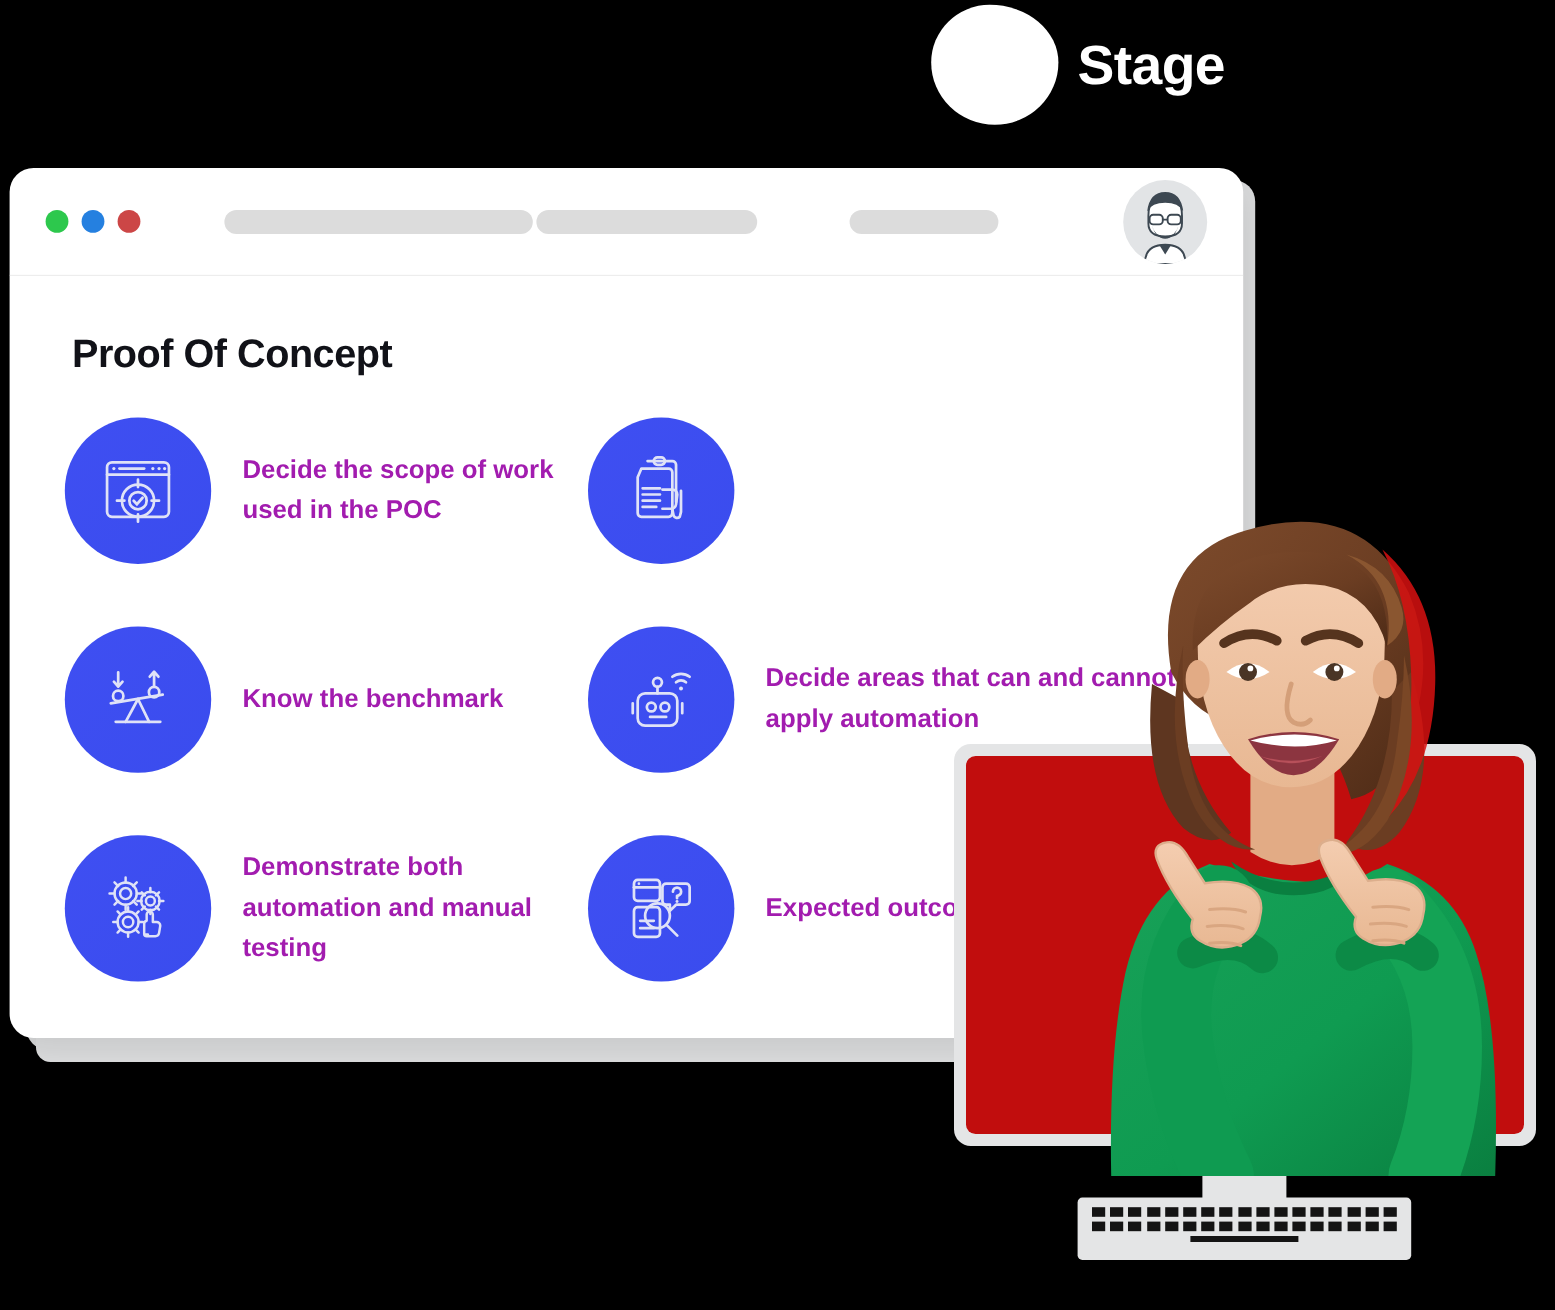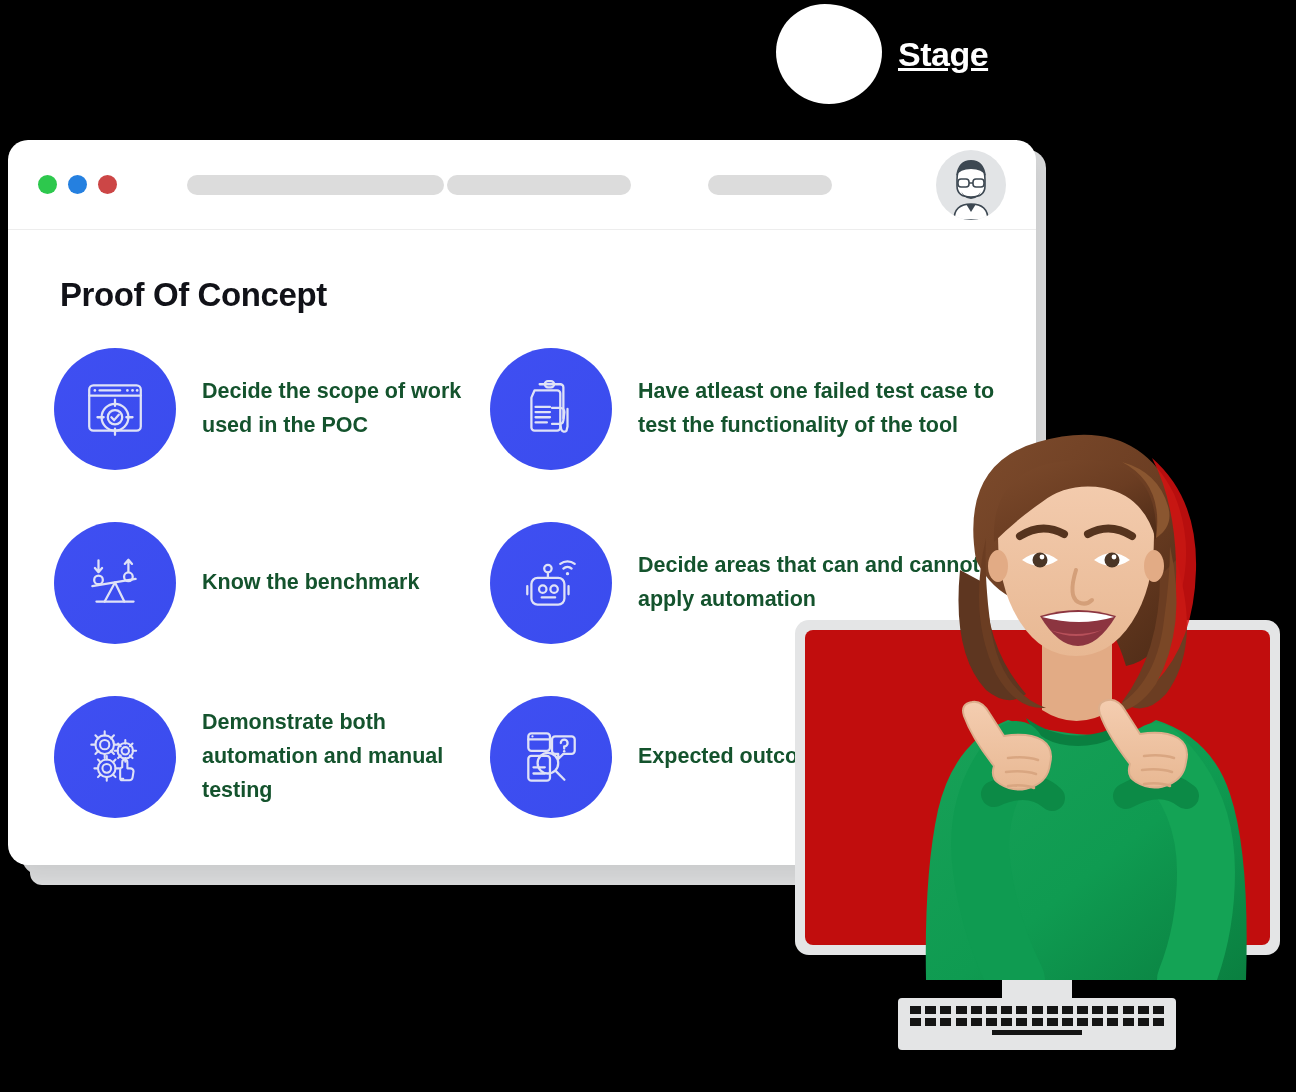--- a/index.html
+++ b/index.html
@@ -25,22 +25,22 @@
     width: 106px; height: 100px; background: #ffffff;
     border-radius: 46% 54% 50% 50% / 48% 48% 52% 52%;
   }
   .badge-num {
     position: relative; z-index: 2;
     font-size: 46px; font-weight: normal; color: #ffffff;
     letter-spacing: -1px;
     text-align: right;
   }
   .badge-word {
-    margin-left: 10px; font-size: 34px; font-weight: bold;
-    color: #ffffff; letter-spacing: -0.5px; text-decoration: underline;
+    margin-left: 10px; font-size: 46px; font-weight: bold;
+    color: #ffffff; letter-spacing: -0.5px;
   }
 
   
   .card-shadow-right {
     position: absolute; left: 22px; top: 150px;
     width: 1024px; height: 725px;
     background: #d9dadb; border-radius: 18px;
   }
   .card-shadow-base {
     position: absolute; left: 30px; top: 862px;
@@ -92,21 +92,21 @@
   .item { display: flex; align-items: center; padding-left: 46px; }
   .item.col2 { padding-left: 10px; }
   .icon-circle {
     flex: 0 0 auto; width: 122px; height: 122px; border-radius: 50%;
     background: linear-gradient(135deg, #3f4ff2 0%, #3a4cee 100%);
     display: flex; align-items: center; justify-content: center;
   }
   .icon-circle svg { width: 66px; height: 66px; }
   .item-label {
     margin-left: 26px; font-size: 21.5px; font-weight: bold;
-    color: #14532d; line-height: 1.58; max-width: 360px;
+    color: #a21caf; line-height: 1.58; max-width: 360px;
   }
   .item.col2 .item-label { max-width: 370px; }
 
   
   .monitor {
     position: absolute; left: 795px; top: 620px;
     width: 485px; height: 335px;
     background: #e4e5e6; border-radius: 14px;
     padding: 10px;
   }
@@ -207,21 +207,20 @@
         <span class="icon-circle">
           <svg viewBox="0 0 64 64" fill="none" stroke="#dfe2f7" stroke-width="2.2" stroke-linecap="round" stroke-linejoin="round">
             <path d="M16 14 h22 a3 3 0 0 1 3 3 v33 a3 3 0 0 1-3 3 h-22 a3 3 0 0 1-3-3 v-29 Z"></path>
             <path d="M21 8 h20 a3 3 0 0 1 3 3 v30"></path>
             <rect x="26" y="5" width="9" height="6" rx="3"></rect>
             <path d="M17 30 h14 M17 35 h14 M17 40 h14 M17 45 h11"></path>
             <path d="M33 31 h8 a4 4 0 0 1 4 4 l-1 8 a4 4 0 0 1-4 3.5 h-7"></path>
             <path d="M41 47 l1 5 a3 3 0 0 0 5 1 l1-4 v-17"></path>
           </svg>
         </span>
-        <span class="item-label">Have atleast one failed test case to test the functionality of the tool</span>
       </div>
 
       <div class="item">
         <span class="icon-circle">
           <svg viewBox="0 0 64 64" fill="none" stroke="#dfe2f7" stroke-width="2.2" stroke-linecap="round" stroke-linejoin="round">
             <path d="M16 10 v11 M12.5 17.5 l3.5 4 l3.5-4"></path>
             <path d="M45 21 v-11 M41.5 13.5 l3.5-4 l3.5 4"></path>
             <circle cx="16" cy="29" r="4.2"></circle>
             <circle cx="45" cy="26" r="4.2"></circle>
             <path d="M10 35 L52 28"></path>

